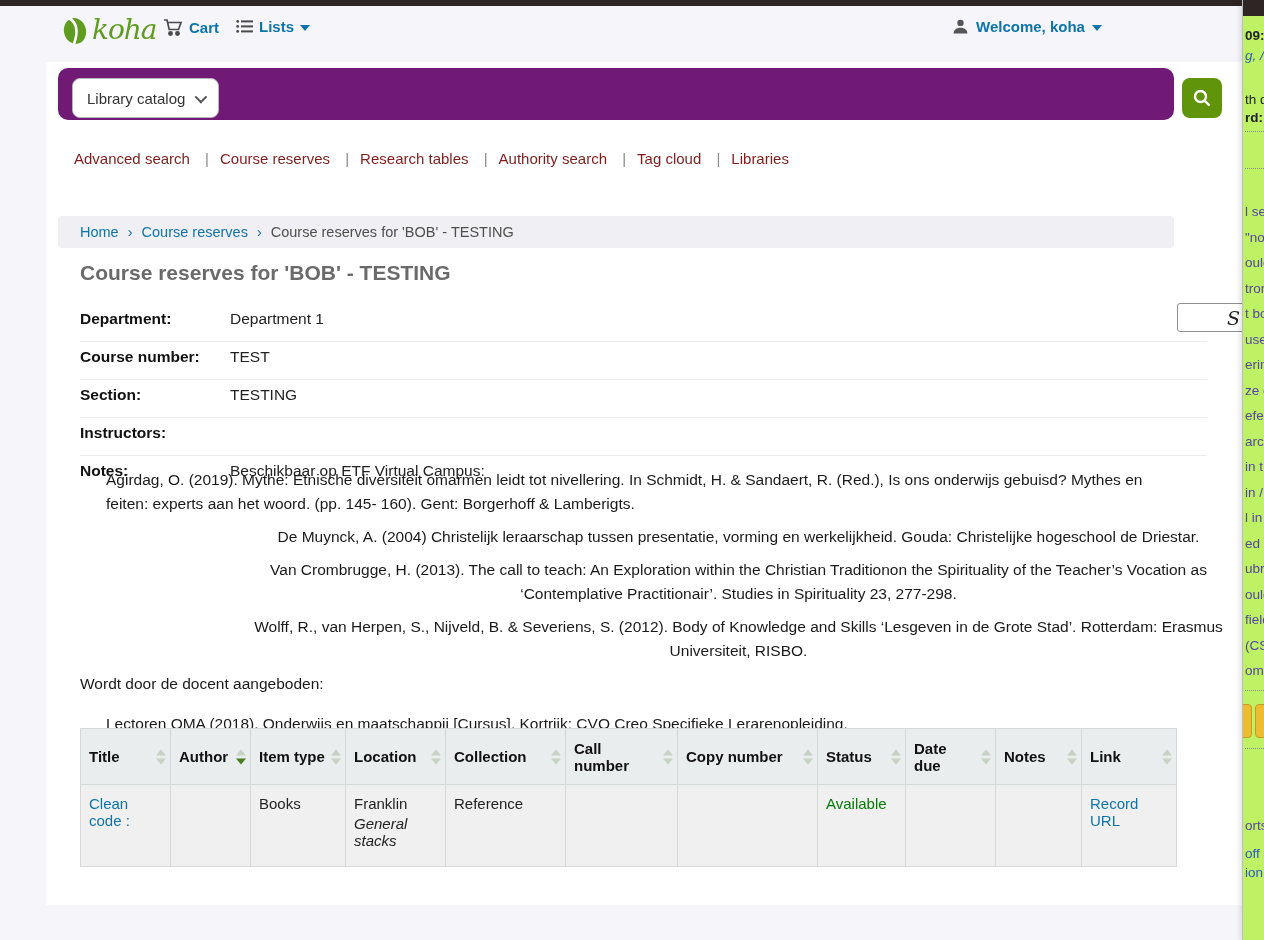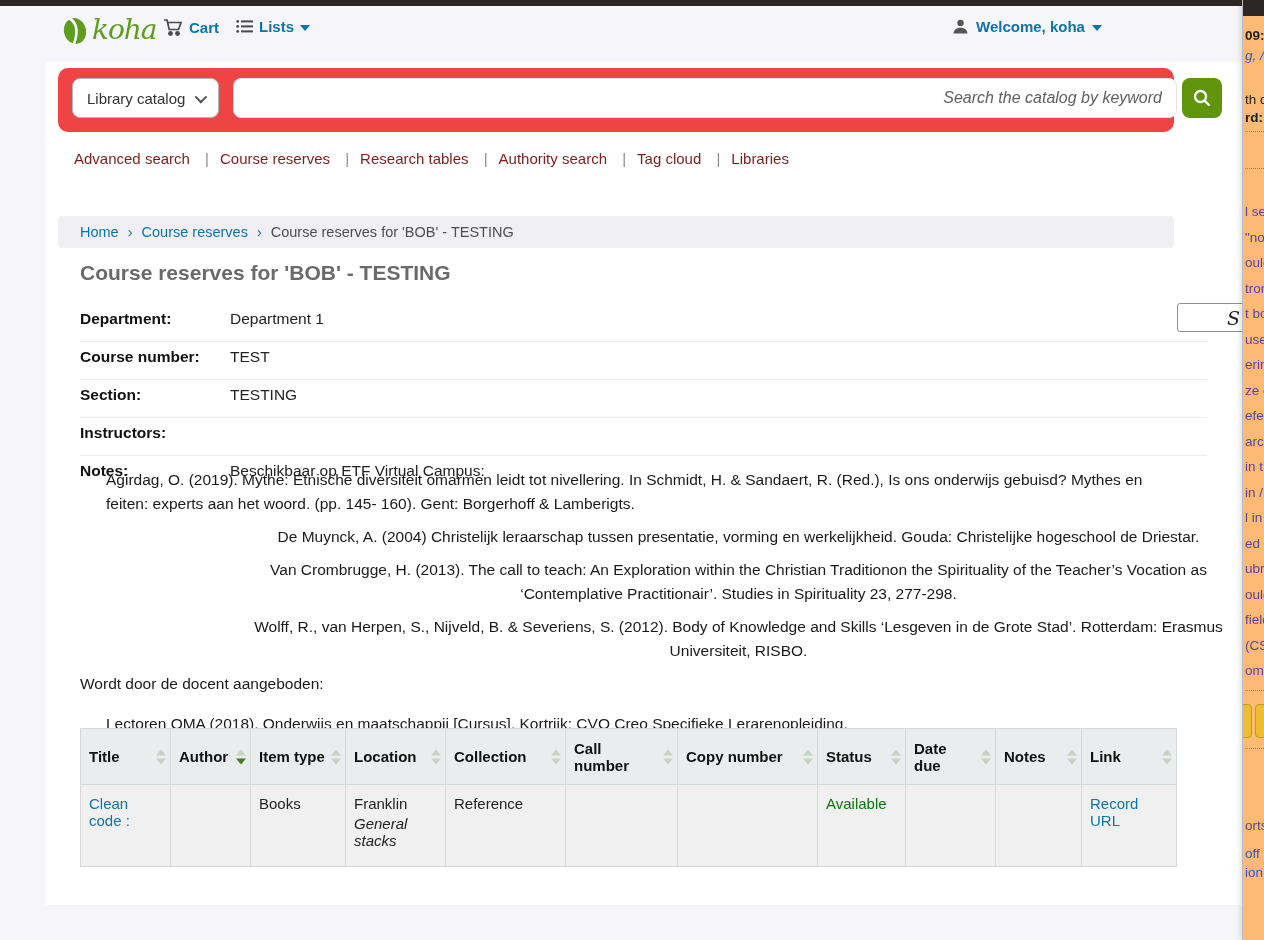--- a/index.html
+++ b/index.html
@@ -22,21 +22,21 @@
   .cart { left:163px; }
   .lists { left:236px; }
   .welcome { position:absolute; left:952px; top:12px; display:flex; align-items:center; gap:7px; cursor:pointer; text-decoration:none; }
   .welcome .lbl { color:#0d74a9; font-weight:bold; font-size:15px; }
   .caret { width:0; height:0; border-left:5px solid transparent; border-right:5px solid transparent; border-top:6px solid #0d74a9; margin-top:2px; }
 
   
   .card { position:absolute; left:46px; top:62px; width:1196px; height:843px; background:#ffffff; }
 
   
-  .searchbar { position:absolute; left:12px; top:6px; width:1116px; height:64px; background:#ef4444; border-radius:10px; }
+  .searchbar { position:absolute; left:12px; top:6px; width:1116px; height:52px; background:#701a75; border-radius:10px; }
   .dropdown { position:absolute; left:14px; top:10px; height:40px; padding:0 14px; background:#fff; border:1px solid #b6b6bc; border-radius:8px; font-size:15px; color:#333; display:flex; align-items:center; gap:10px; cursor:pointer; font-family:inherit; }
   .chev { width:9px; height:9px; border-right:2px solid #555; border-bottom:2px solid #555; transform:rotate(45deg) translateY(-2px); }
   .search-input { position:absolute; left:175px; top:10px; width:944px; height:40px; border:1px solid #e3e2e8; border-radius:8px; padding:0 14px; font-size:16px; text-align:right; font-family:inherit; color:#333; }
   .search-input::placeholder { font-style:italic; color:#5f5f5f; }
   .search-btn { position:absolute; right:-48px; top:10px; width:40px; height:40px; background:#60940a; border:none; border-radius:8px; cursor:pointer; display:flex; align-items:center; justify-content:center; }
 
   
   .quicklinks { position:absolute; left:28px; top:88px; font-size:15px; white-space:nowrap; }
   .quicklinks a { color:#7f1d1d; text-decoration:none; cursor:pointer; }
   .quicklinks a + a::before { content:"|"; color:#8a8a8a; margin:0 11px; font-weight:normal; display:inline-block; }
@@ -73,21 +73,21 @@
   th.sorted-desc .sorters .down { border-top-color:#4c7c21; }
   .reserves-table td { background:#f0f0f0; border:1px solid #d8d8d8; padding:10px 8px; vertical-align:top; height:82px; color:#222; }
   .reserves-table a { color:#0d74a9; text-decoration:none; cursor:pointer; }
   .loc-sub { font-style:italic; margin-top:3px; }
   .status-available { color:#097909; }
 
   
   .side-filter { position:absolute; left:1177px; top:303px; width:70px; height:29px; border:1px solid #8f8f94; border-radius:3px; background:#fff; font-family:"DejaVu Serif", serif; font-style:italic; font-size:19px; text-align:right; padding:0 6px 0 0; color:#222; z-index:4; }
 
   
-  .bg-window { position:absolute; top:0; right:0; width:22px; height:940px; background:#fdba74; border-left:1px solid #bcbcc2; box-shadow:-2px 0 5px rgba(0,0,0,.12); overflow:hidden; z-index:10; }
+  .bg-window { position:absolute; top:0; right:0; width:22px; height:940px; background:#bef264; border-left:1px solid #bcbcc2; box-shadow:-2px 0 5px rgba(0,0,0,.12); overflow:hidden; z-index:10; }
   .bg-window .wtitle { position:absolute; top:0; left:0; width:100%; height:16px; background:#2d2624; }
   .frag { position:absolute; left:2px; white-space:nowrap; font-size:13.5px; color:#5644a5; }
   .f-dark { color:#222; }
   .f-bold { color:#222; font-weight:bold; }
   .f-blue-italic { color:#2b59c3; font-style:italic; }
   .f-blue { color:#2b59c3; }
   .dotline { position:absolute; left:2px; width:19px; border-top:1px dotted #8a8a8a; }
   .ov-btn { position:absolute; height:34px; background:#eebd2f; border:1px solid #c59a25; border-radius:4px; }
   .ov-btn1 { left:-7px; width:16px; }
   .ov-btn2 { left:12px; width:22px; }
@@ -151,21 +151,20 @@
   </a>
 </header>
 
 <main class="card">
 
   <div class="searchbar">
     <button class="dropdown">
       <span>Library catalog</span>
       <span class="chev"></span>
     </button>
-    <input class="search-input" type="text" placeholder="Search the catalog by keyword" style="">
     <button class="search-btn">
       <span class="icn">
         <svg width="20" height="20" viewBox="0 0 20 20" fill="none" stroke="#ffffff" stroke-width="2.4">
           <circle cx="8.5" cy="8.5" r="5.5"></circle>
           <line x1="12.8" y1="12.8" x2="17.5" y2="17.5"></line>
         </svg>
       </span>
     </button>
   </div>
 

